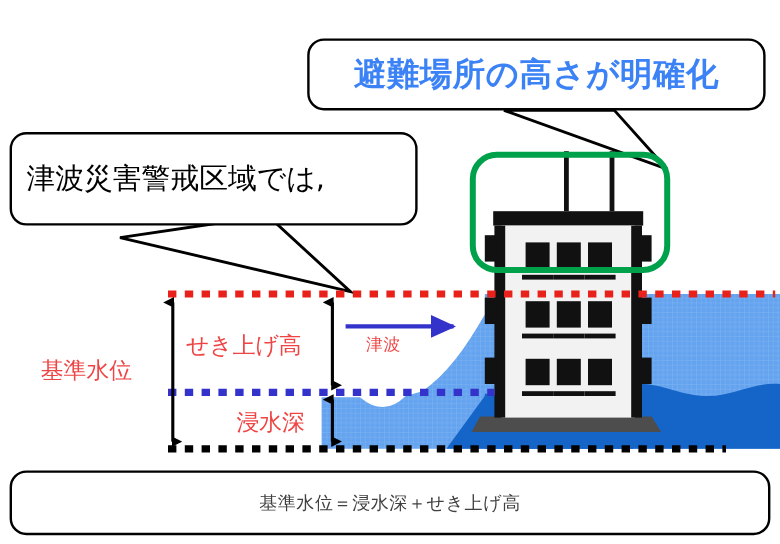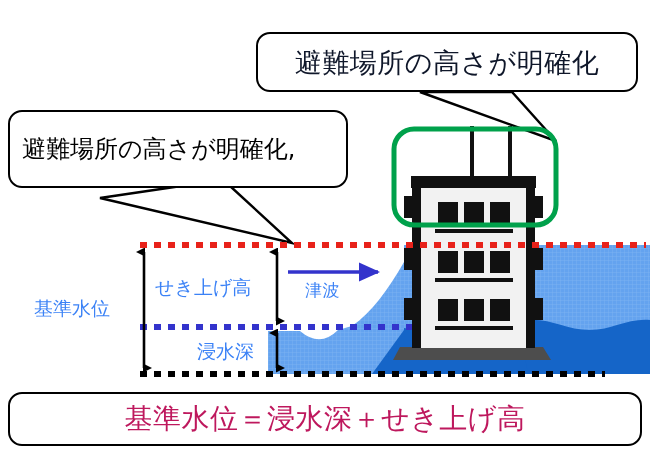--- a/index.html
+++ b/index.html
@@ -32,23 +32,23 @@
     align-items: center;
     justify-content: center;
   }
   #callout-green {
     left: 256px;
     top: 32px;
     width: 382px;
     height: 60px;
   }
   #callout-green .ctext {
-    color: #0f172a;
+    color: #3b82f6;
     font-size: 27px;
-    font-weight: 400;
+    font-weight: 700;
     letter-spacing: 0.5px;
     white-space: nowrap;
     line-height: 1;
   }
   #callout-left {
     left: 8px;
     top: 110px;
     width: 340px;
     height: 78px;
     flex-direction: column;
@@ -90,40 +90,40 @@
     border: 2.5px solid #000000;
     border-radius: 14px;
     box-sizing: border-box;
     background: #ffffff;
     display: flex;
     align-items: center;
     justify-content: center;
     z-index: 40;
   }
   #formula-box .ftext {
-    font-size: 28px;
-    color: #be185d;
+    font-size: 15px;
+    color: #404040;
     white-space: nowrap;
     letter-spacing: 0.5px;
   }
 
   
   .dimlabel {
     position: absolute;
     font-size: 19px;
-    color: #3b82f6;
+    color: #ef4444;
     white-space: nowrap;
     z-index: 35;
   }
   #label-kijun { left: 34px; top: 296px; }
   #label-sekiage { left: 155px; top: 275px; }
   #label-shinsui { left: 169px; top: 339px; margin-left: 28px; }
   #label-tsunami {
     left: 305px; top: 279px;
-    font-size: 17px;
+    font-size: 14px;
     letter-spacing: 0.5px;
   }
 </style>
 </head>
 <body>
 
 <div id="stage">
 
   <svg id="vec-back" viewBox="0 0 650 453">
     <defs>
@@ -245,20 +245,20 @@
 
   <div class="dimlabel" id="label-shinsui">浸水深</div>
 
   <div class="dimlabel" id="label-tsunami">津波</div>
 
   <div class="callout" id="callout-green">
     <span class="ctext">避難場所の高さが明確化</span>
   </div>
 
   <div class="callout" id="callout-left">
-    <div class="line">避難場所の高さが明確化,</div>
+    <div class="line">津波災害警戒区域では,</div>
   </div>
 
   <div id="formula-box">
     <span class="ftext">基準水位＝浸水深＋せき上げ高</span>
   </div>
 
 </div>
 
 </body></html>

